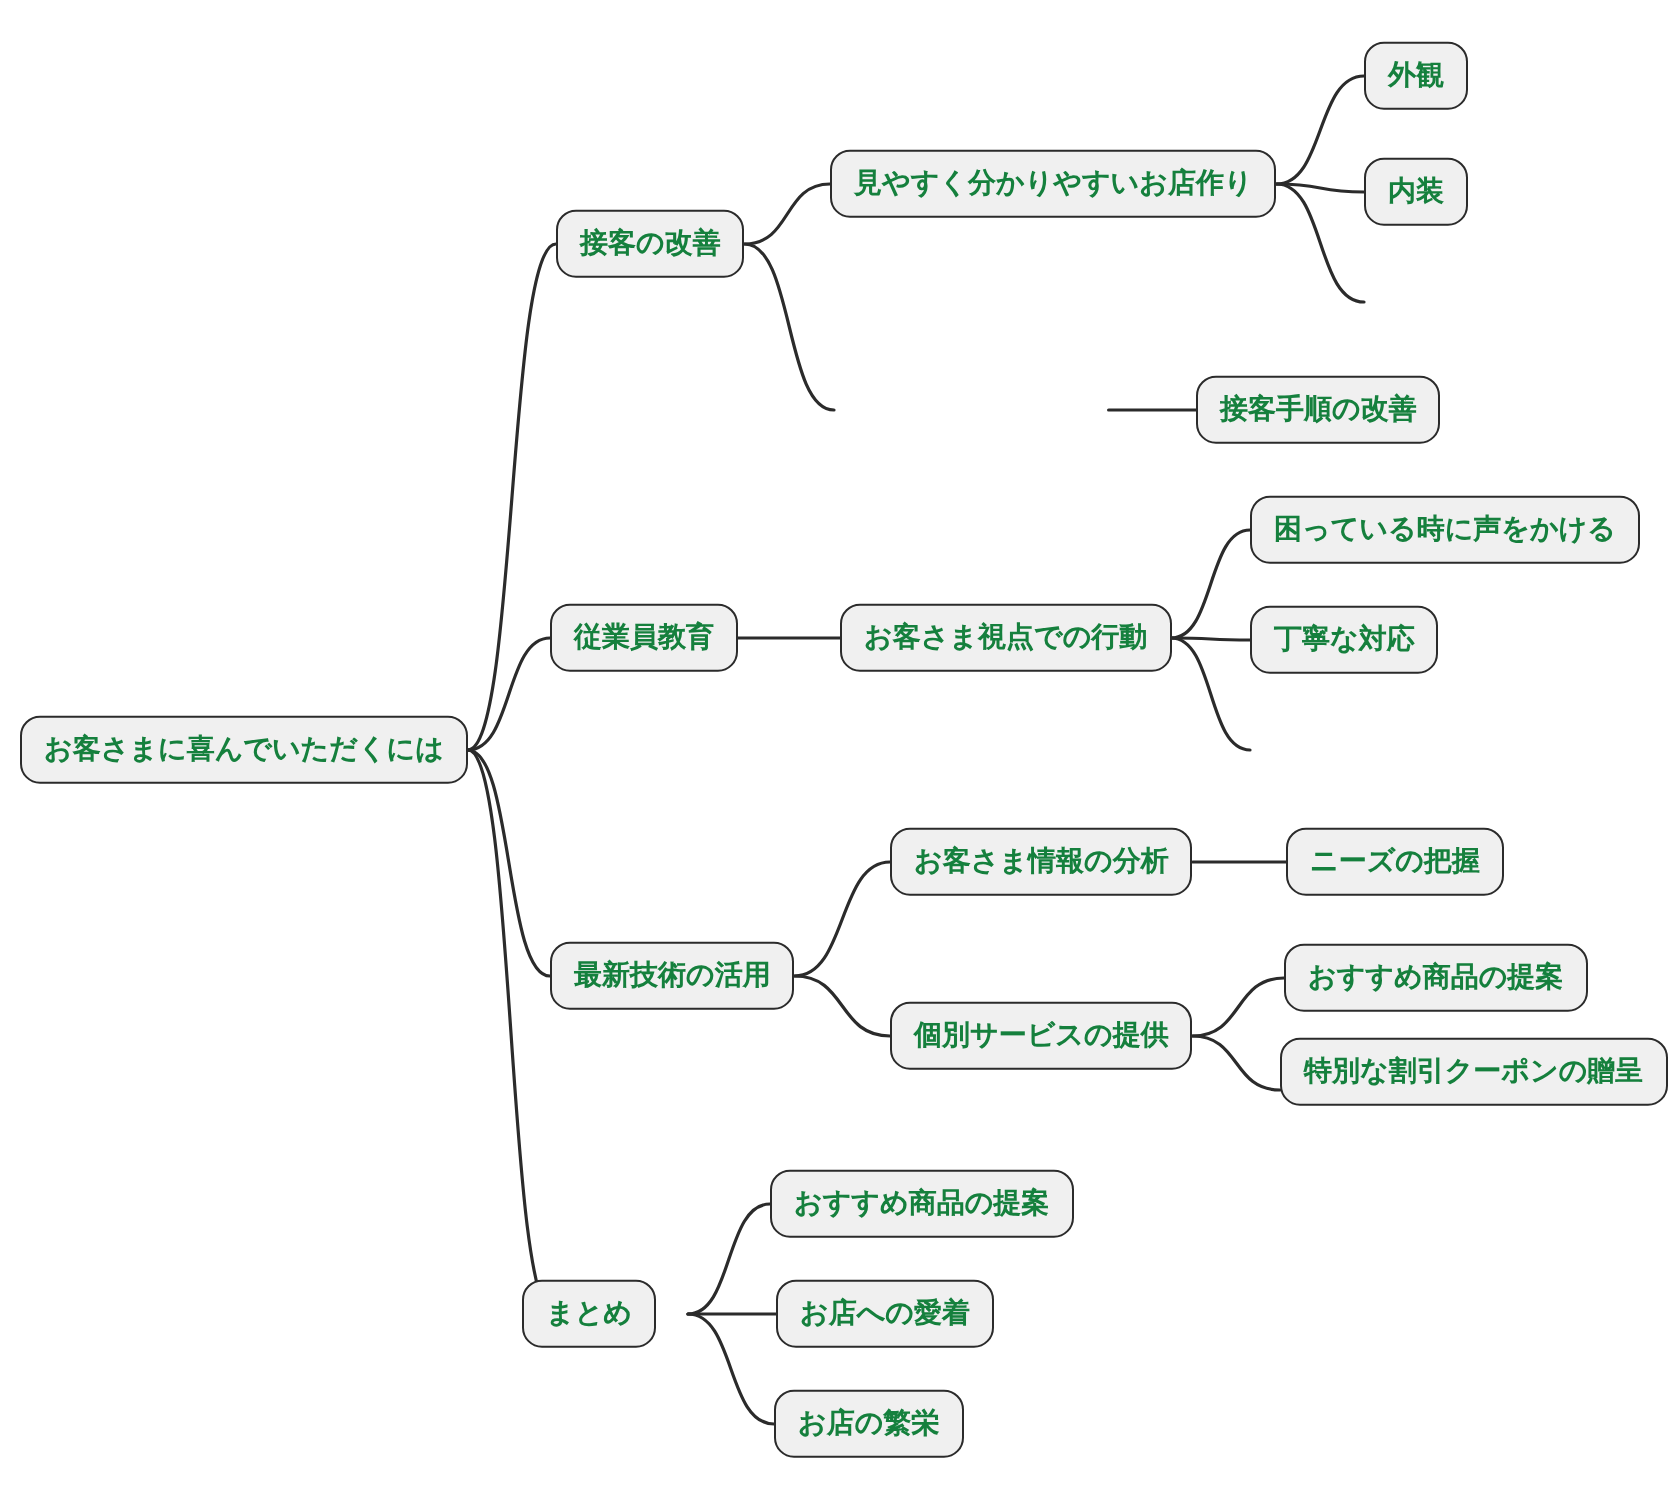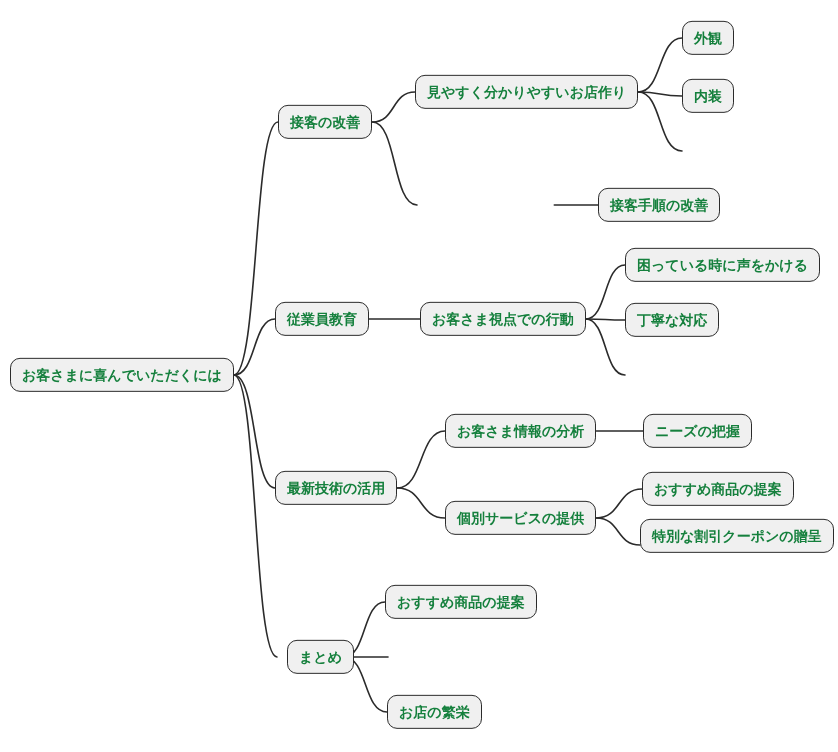--- a/index.html
+++ b/index.html
@@ -75,16 +75,17 @@
   <div class="node" id="node-polite-response" style="left:625px; top:320px">丁寧な対応</div>
   <div class="node" id="node-offer-help" style="left:625px; top:265px">困っている時に声をかける</div>
 
   <div class="node" id="node-latest-technology" style="left:275px; top:488px">最新技術の活用</div>
   <div class="node" id="node-needs-grasp" style="left:643px; top:431px">ニーズの把握</div>
   <div class="node" id="node-customer-data-analysis" style="left:445px; top:431px">お客さま情報の分析</div>
   <div class="node" id="node-personalized-service" style="left:445px; top:518px">個別サービスの提供</div>
   <div class="node" id="node-product-recommendation" style="left:642px; top:489px">おすすめ商品の提案</div>
   <div class="node" id="node-discount-coupon" style="left:640px; top:536px">特別な割引クーポンの贈呈</div>
 
-  <div class="node" id="node-summary" style="left:287px; top:657px">まとめ</div>
+  <div class="node" id="node-summary" style="left:261px; top:657px">まとめ</div>
   <div class="node" id="node-better-experience" style="left:385px; top:602px">おすすめ商品の提案</div>
+  <div class="node" id="node-store-attachment" style="left:388px; top:657px">お店への愛着</div>
   <div class="node" id="node-store-prosperity" style="left:387px; top:712px">お店の繁栄</div>
 </div>
 
 </body></html>

